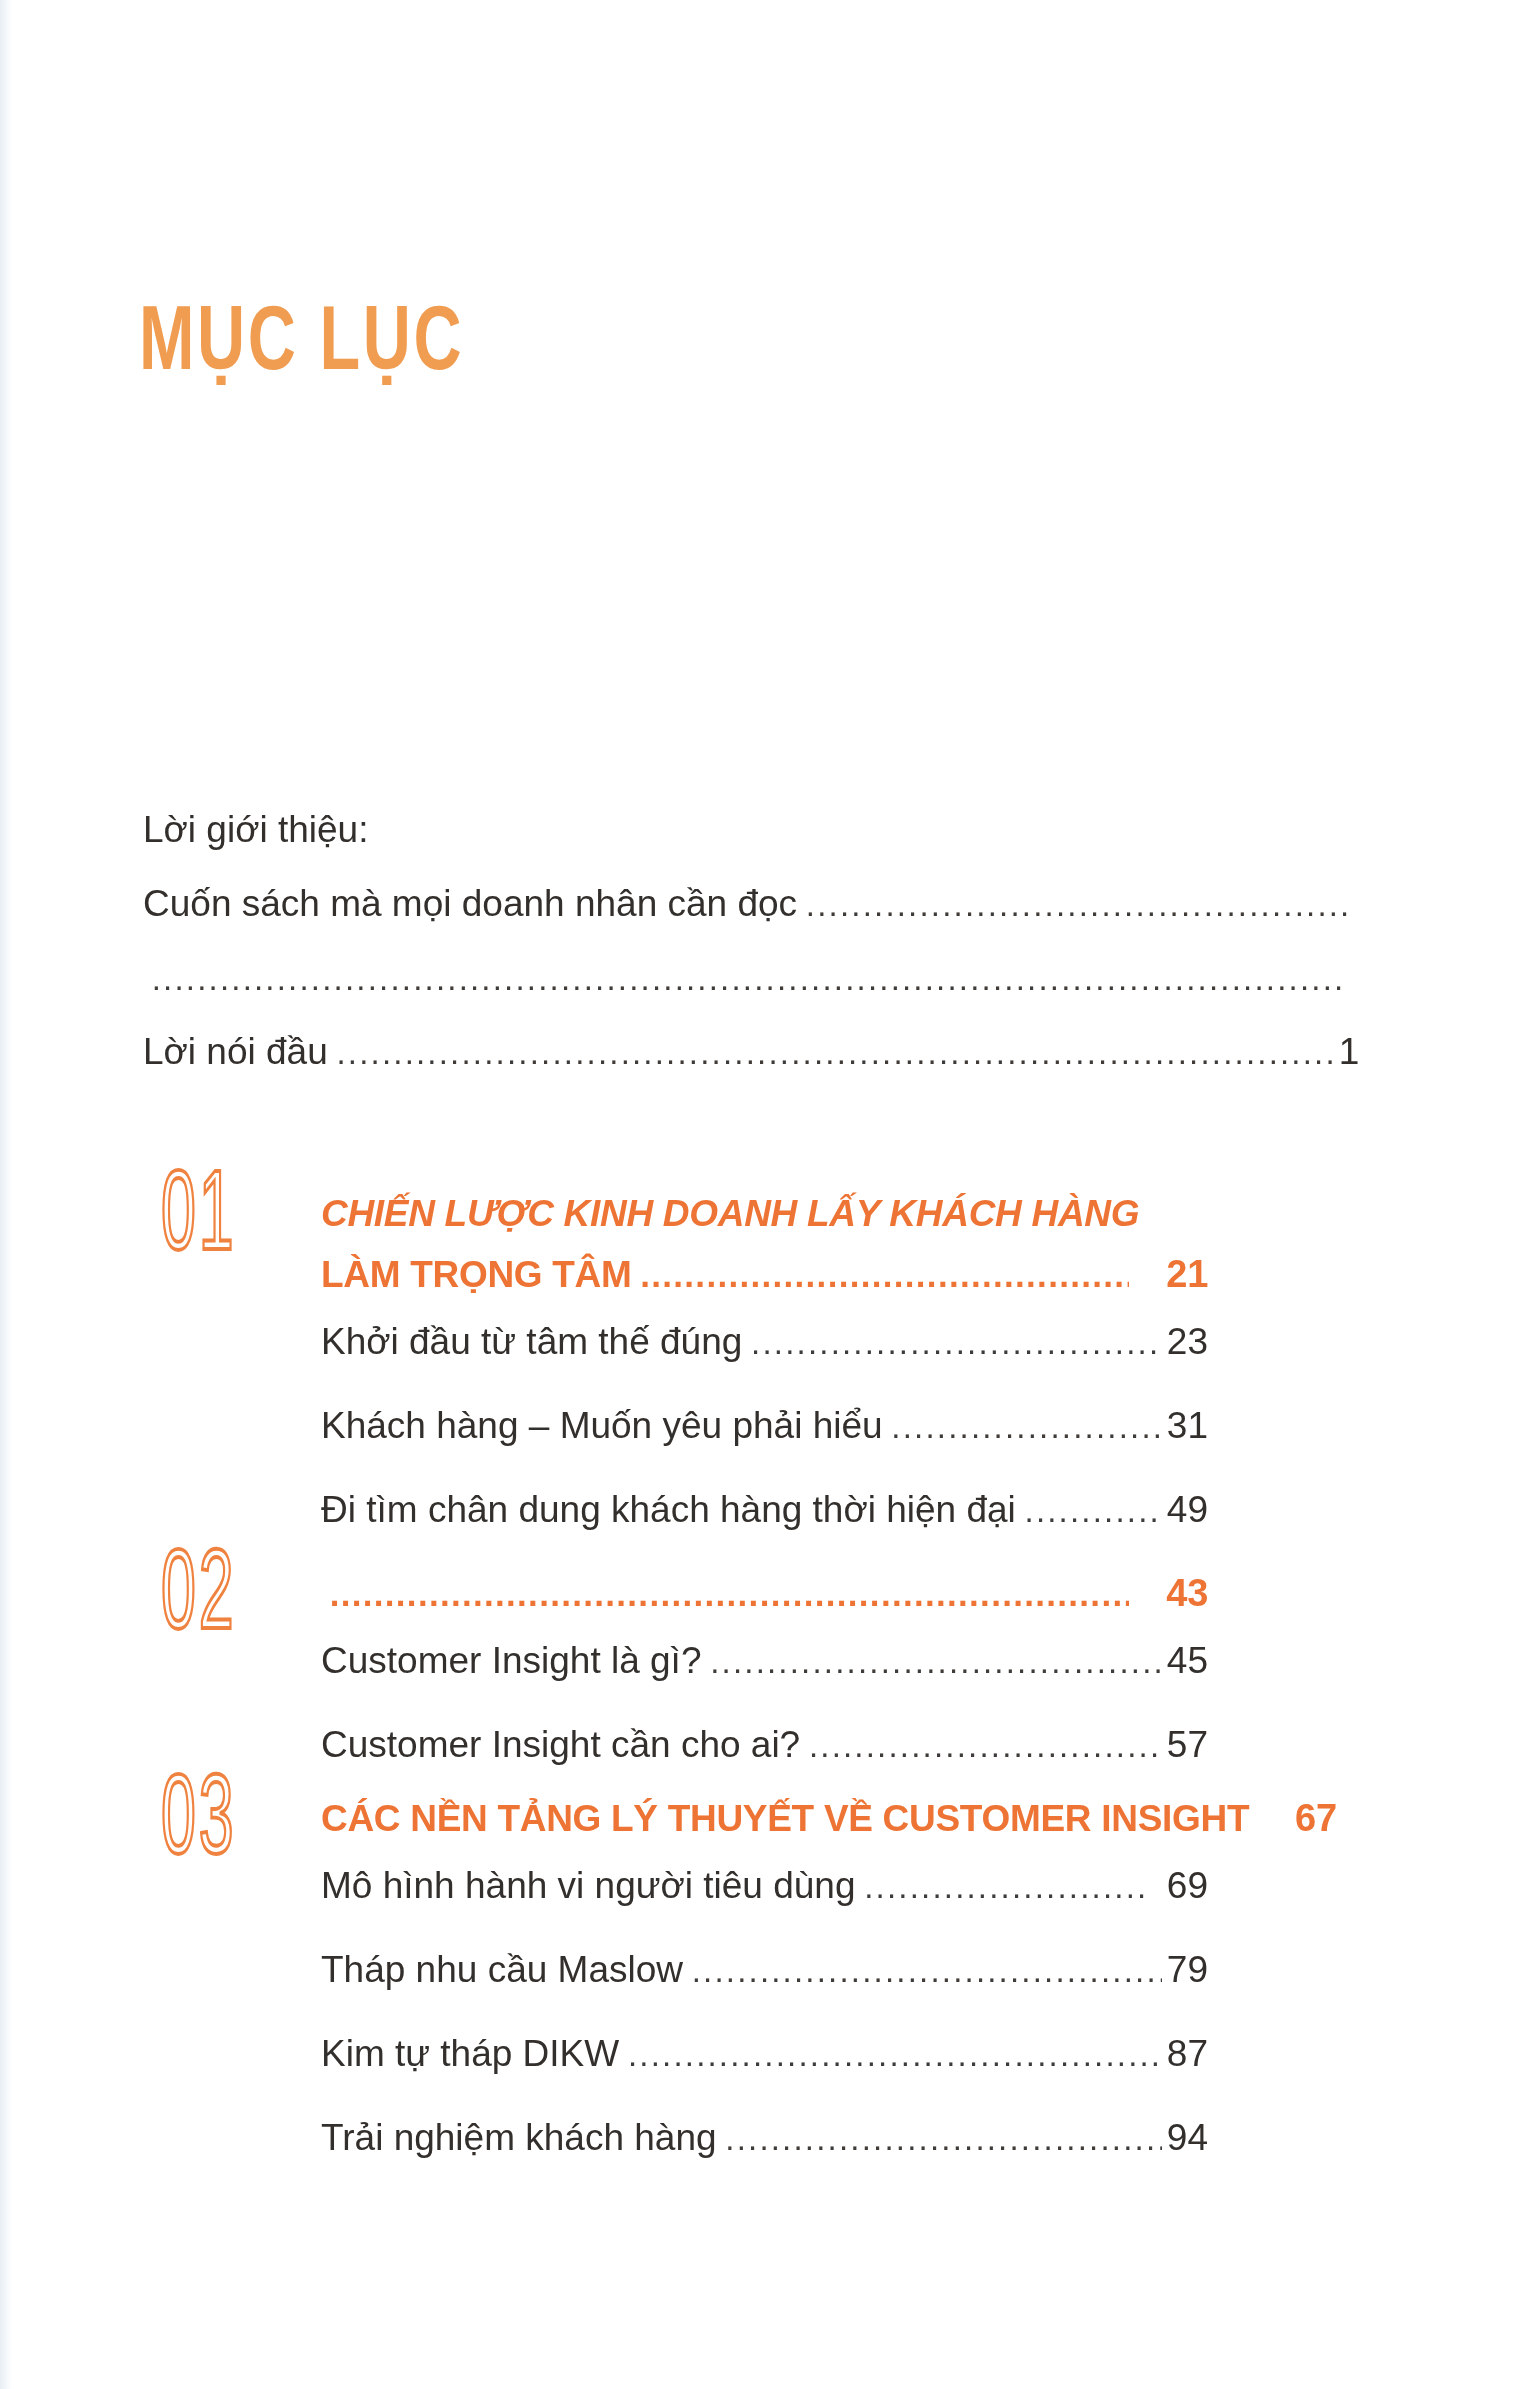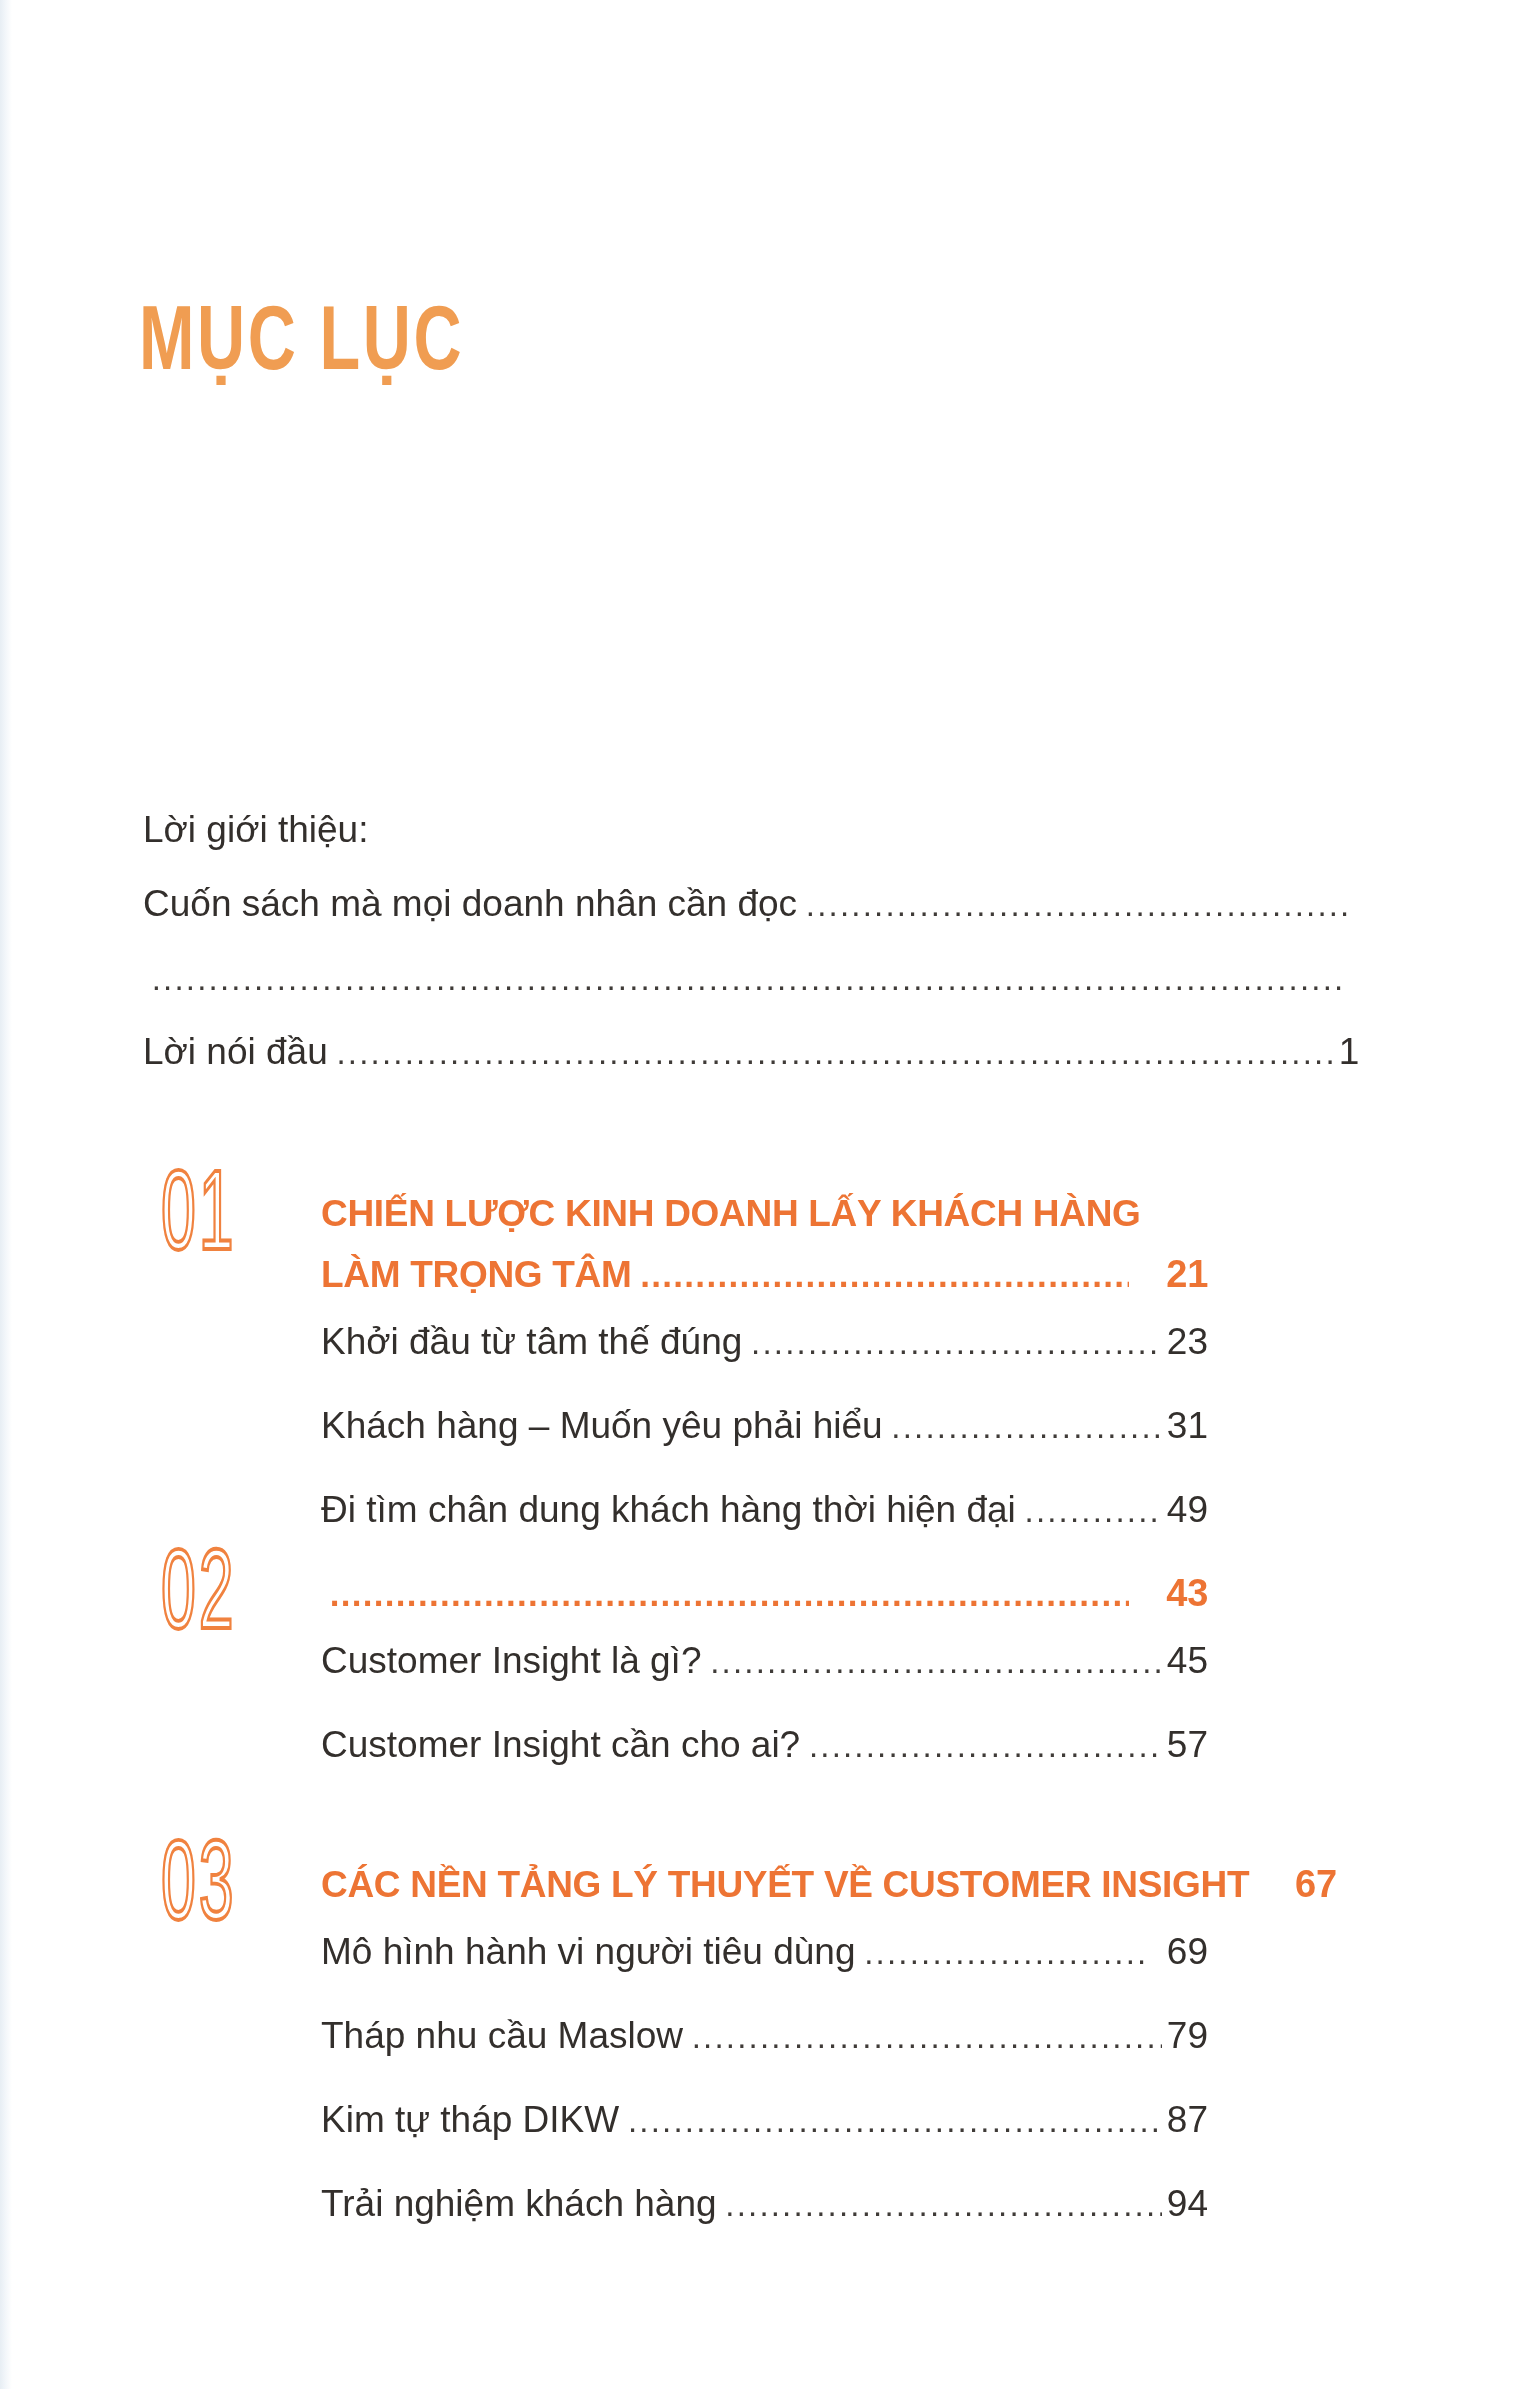--- a/index.html
+++ b/index.html
@@ -38,36 +38,36 @@
 
   
   .front{
     position:absolute;left:143px;top:805px;width:1237px;
     font-size:37px;color:#332f2c;
   }
   .front .row{height:49px;line-height:49px;margin-bottom:25px;}
 
   
   .chapter{position:absolute;left:0;right:0;}
-  .ch1{top:1149px;} .ch2{top:1528px;} .ch3{top:1819px;}
+  .ch1{top:1149px;} .ch2{top:1528px;} .ch3{top:1753px;}
   .num{
     position:absolute;left:161px;top:4.3px;
     font-size:114px;line-height:1;font-weight:normal;
     letter-spacing:5.2px;
     color:transparent;
     -webkit-text-stroke:3.9px #f0823f;
     transform:scaleX(.55);transform-origin:left top;
   }
   @supports not (-webkit-text-stroke: 2px #000){
     .num{color:#f0823f;}
   }
   .cbody{margin-left:321px;margin-right:153px;padding-top:40px;}
   .ctitle{
     font-size:37px;font-weight:bold;color:#ed7434;
-    letter-spacing:-0.3px;line-height:50px;margin:0 0 10.4px 0;
+    letter-spacing:-0.3px;line-height:50px;margin:0 0 10.4px 0;font-style:italic;
   }
   .crow{font-size:37px;font-weight:bold;color:#ed7434;line-height:50px;letter-spacing:-0.3px;text-align:center;}
   .crow .leader{color:#ed7434;font-size:35px;letter-spacing:1.3px;}
   .crow .pnum{font-size:38px;margin-left:32px;}
   .entry{font-size:37px;color:#332f2c;line-height:49px;margin-top:34px;}
   .entry.first{margin-top:16.5px;}
 </style>
 </head>
 <body>
 

